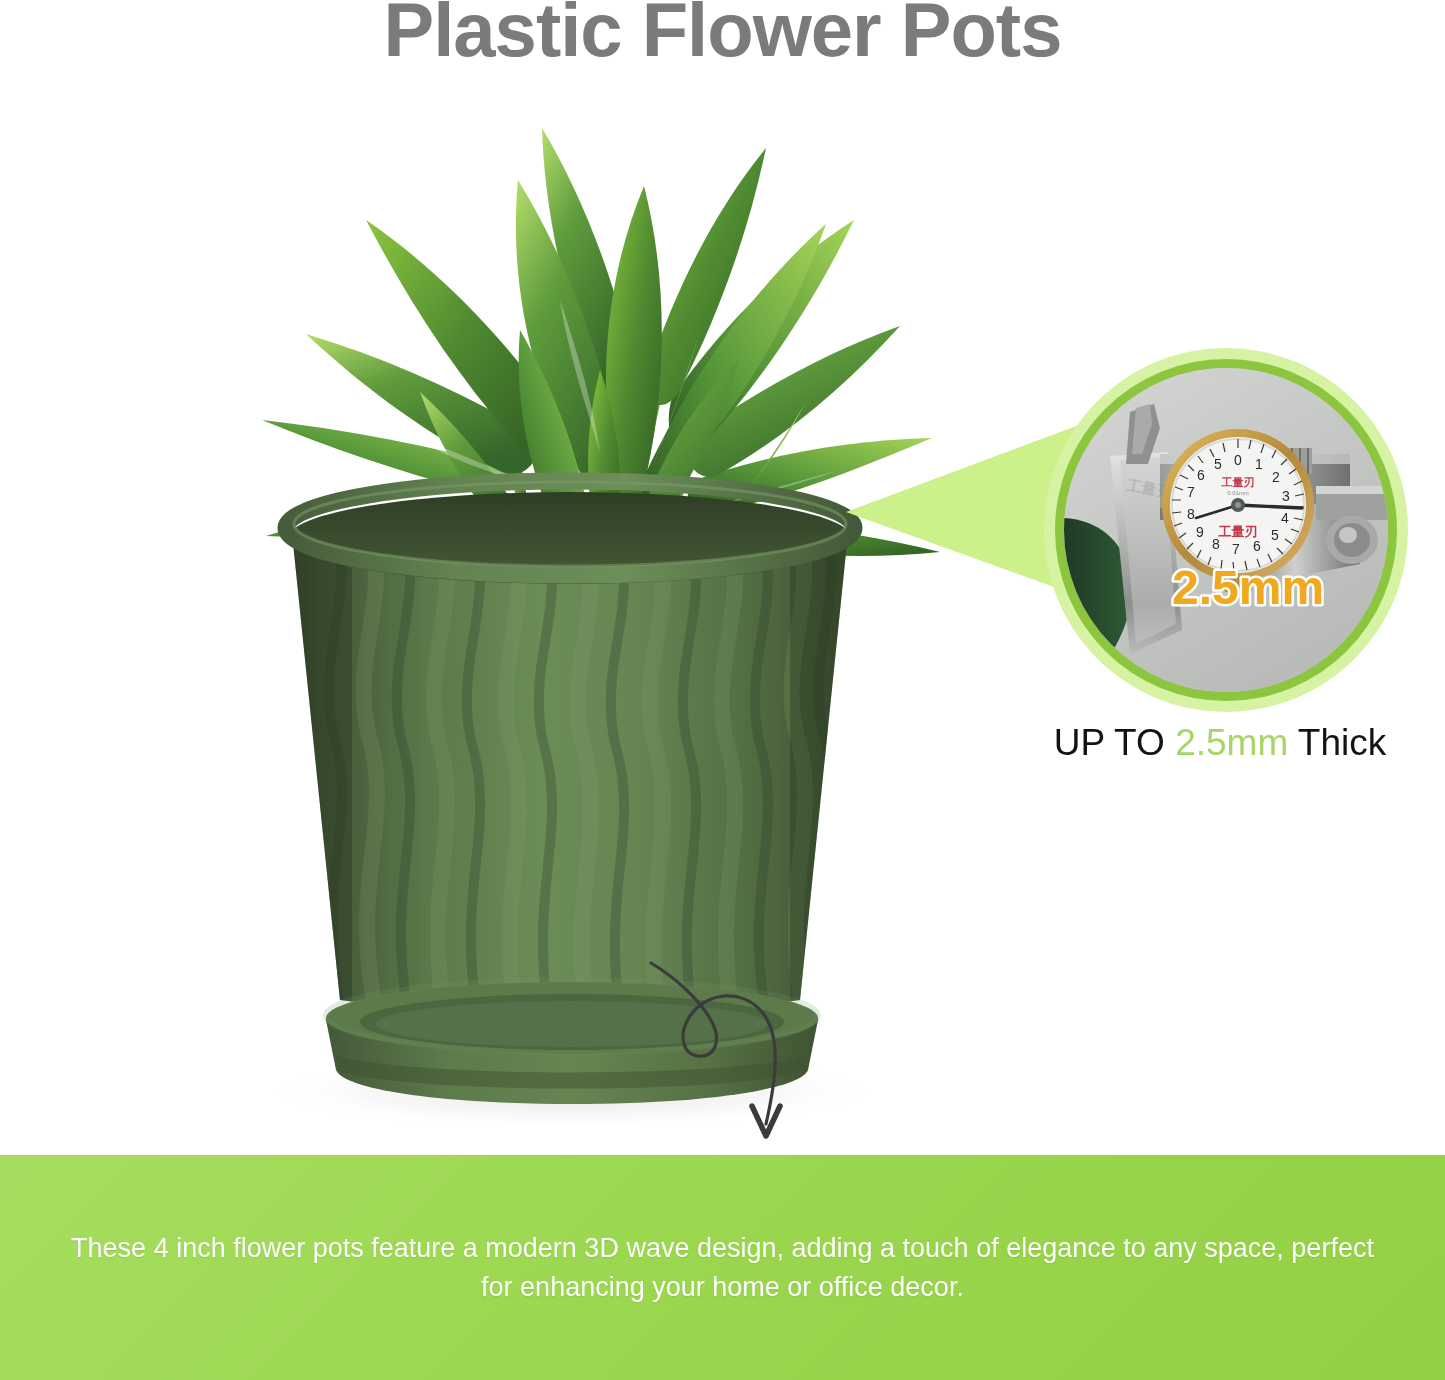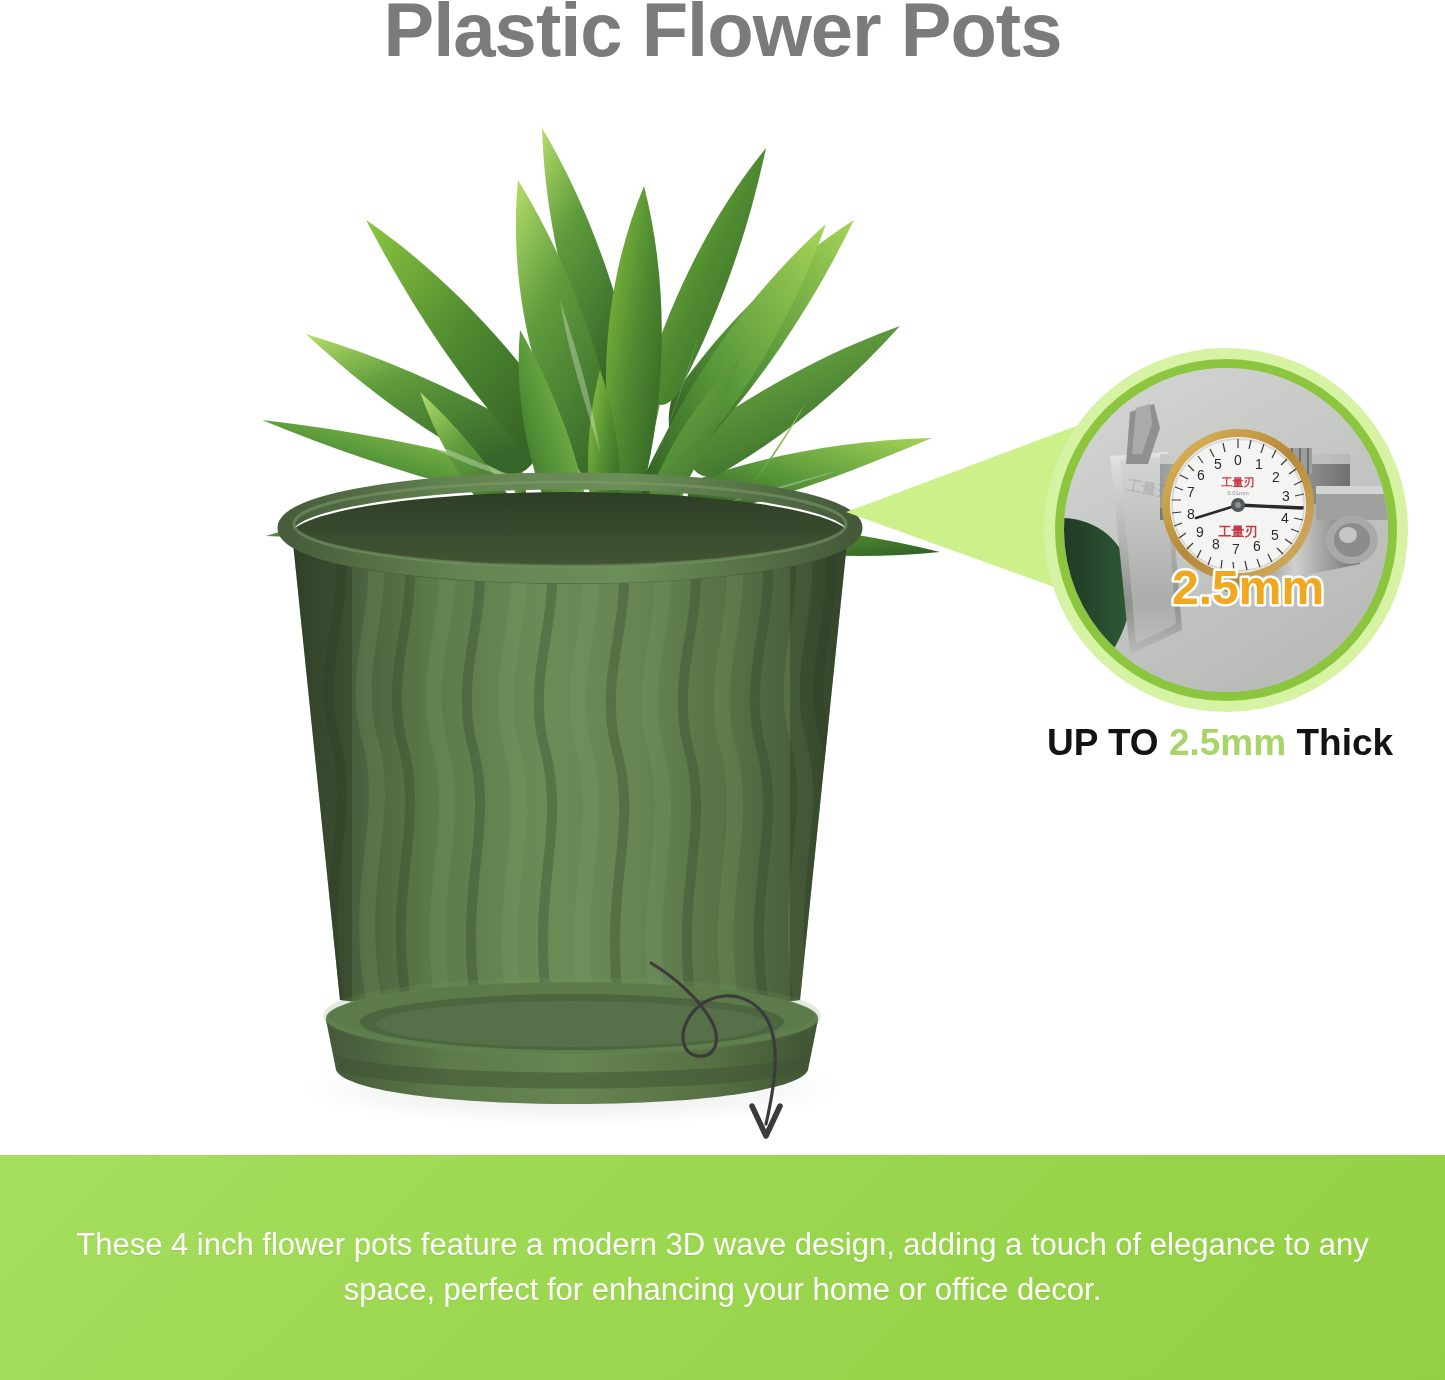--- a/index.html
+++ b/index.html
@@ -67,41 +67,41 @@
   #zoom-circle svg { display: block; }
 
   
   #thickness-caption {
     position: absolute;
     left: 1020px;
     top: 722px;
     width: 400px;
     text-align: center;
     font-size: 37px;
-    font-weight: 700;
+    font-weight: 400;
     color: #131313;
     white-space: nowrap;
   }
   #thickness-caption .hl { color: #a8d468; }
 
   
   #banner {
     position: absolute;
     left: 0;
     top: 1155px;
     width: 1445px;
     height: 225px;
     background: linear-gradient(135deg, #a6de5f 0%, #9bd74f 45%, #93d043 100%);
     display: flex;
     align-items: center;
     justify-content: center;
   }
   #banner-text {
     color: #ffffff;
-    font-size: 31px;
+    font-size: 27px;
     line-height: 1.42;
     text-align: center;
     padding: 0 60px;
     font-weight: 400;
     text-shadow: 0 1px 1px rgba(120,170,50,.35);
   }
 </style>
 </head>
 <body>
 

